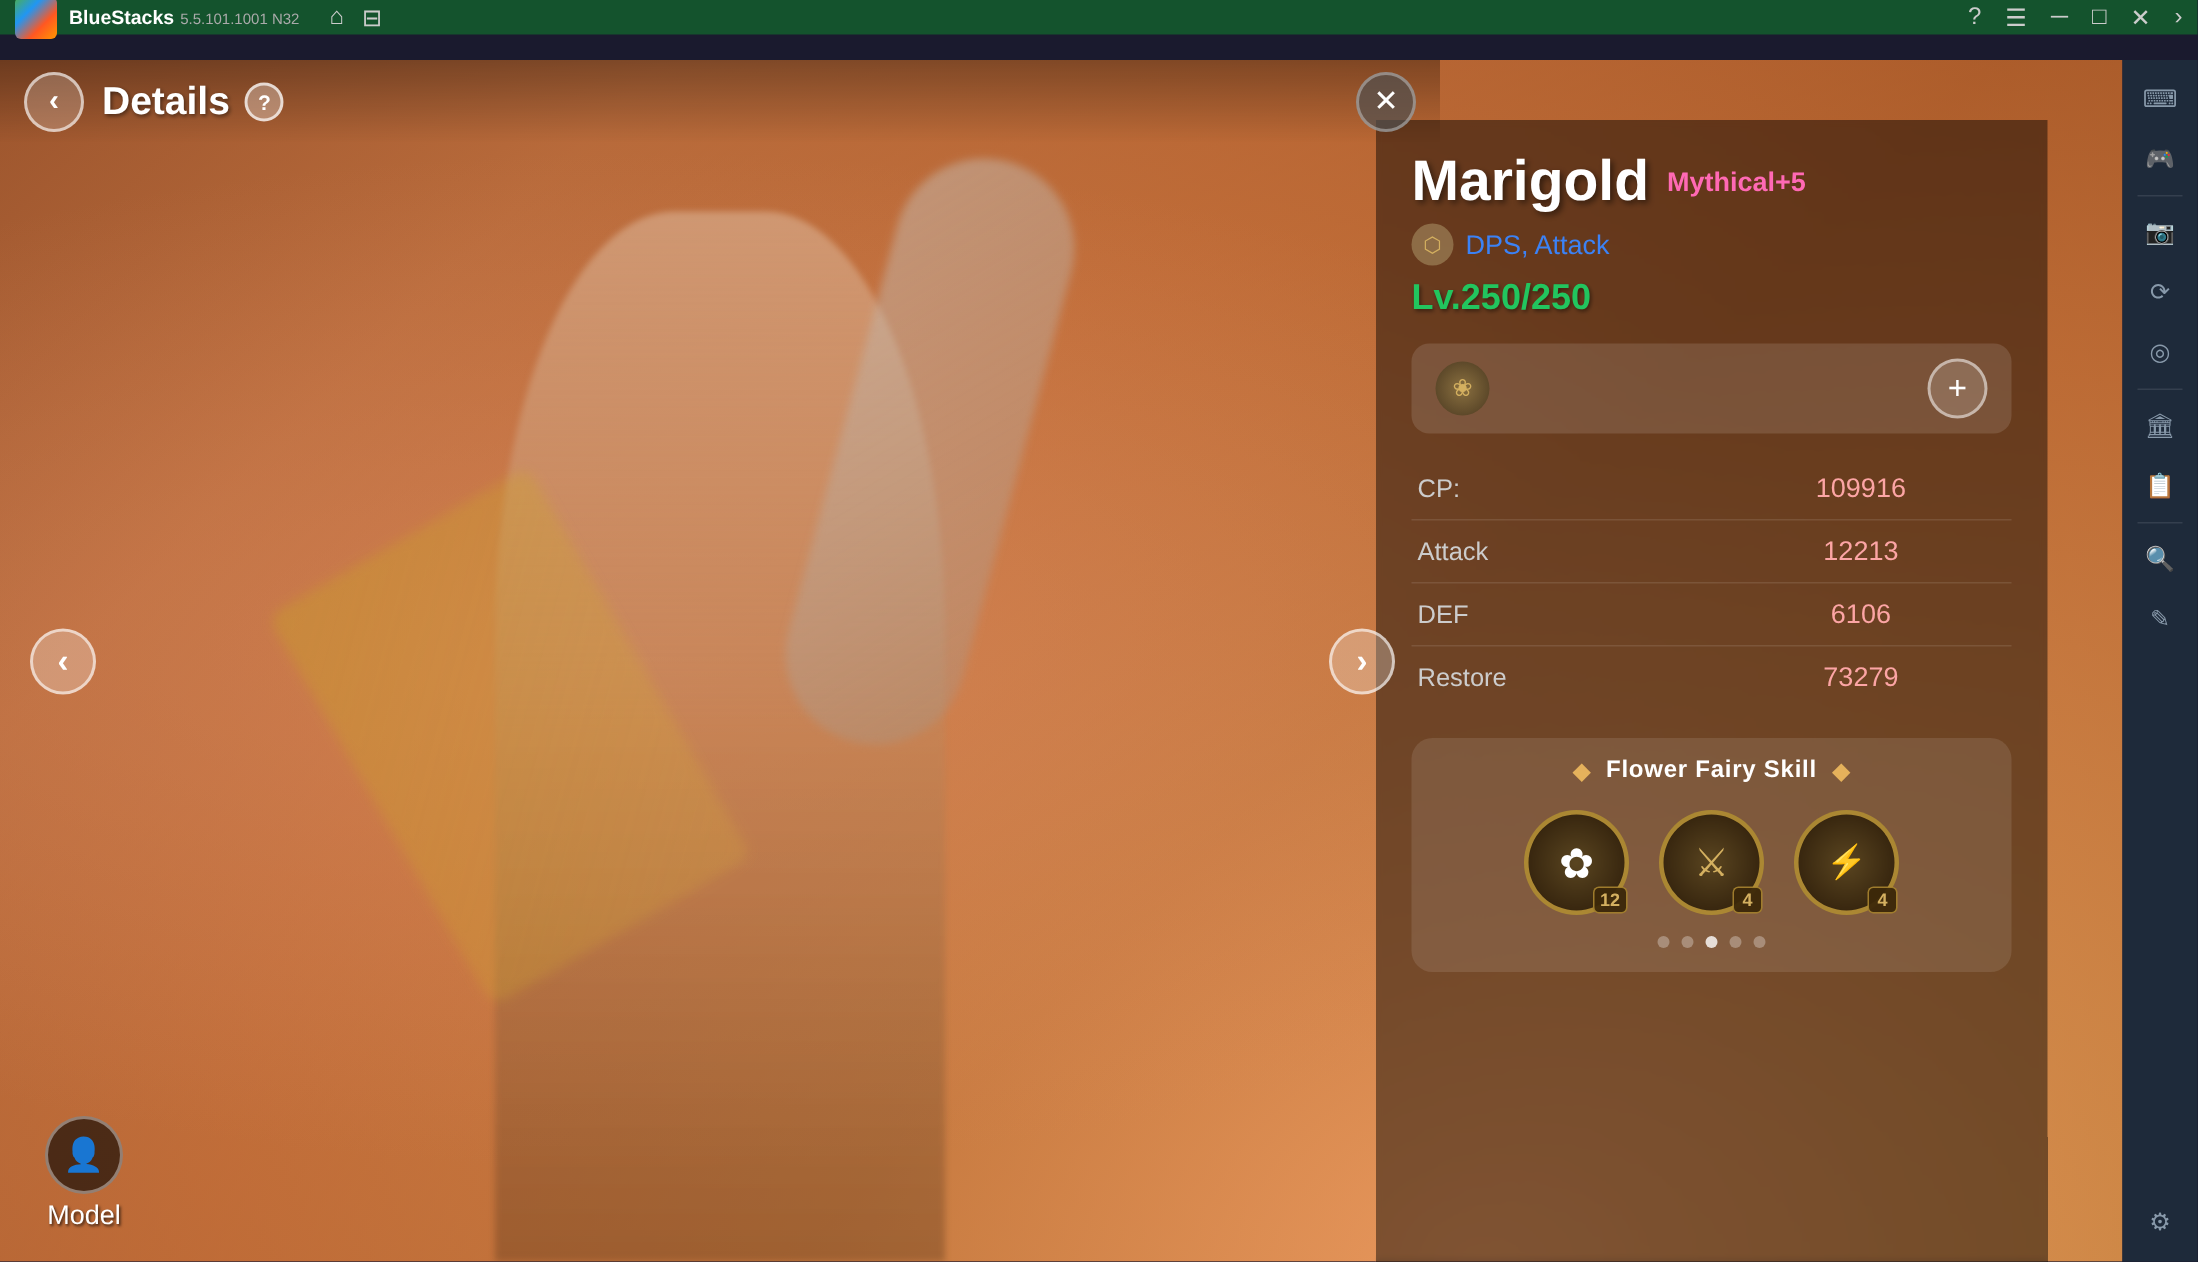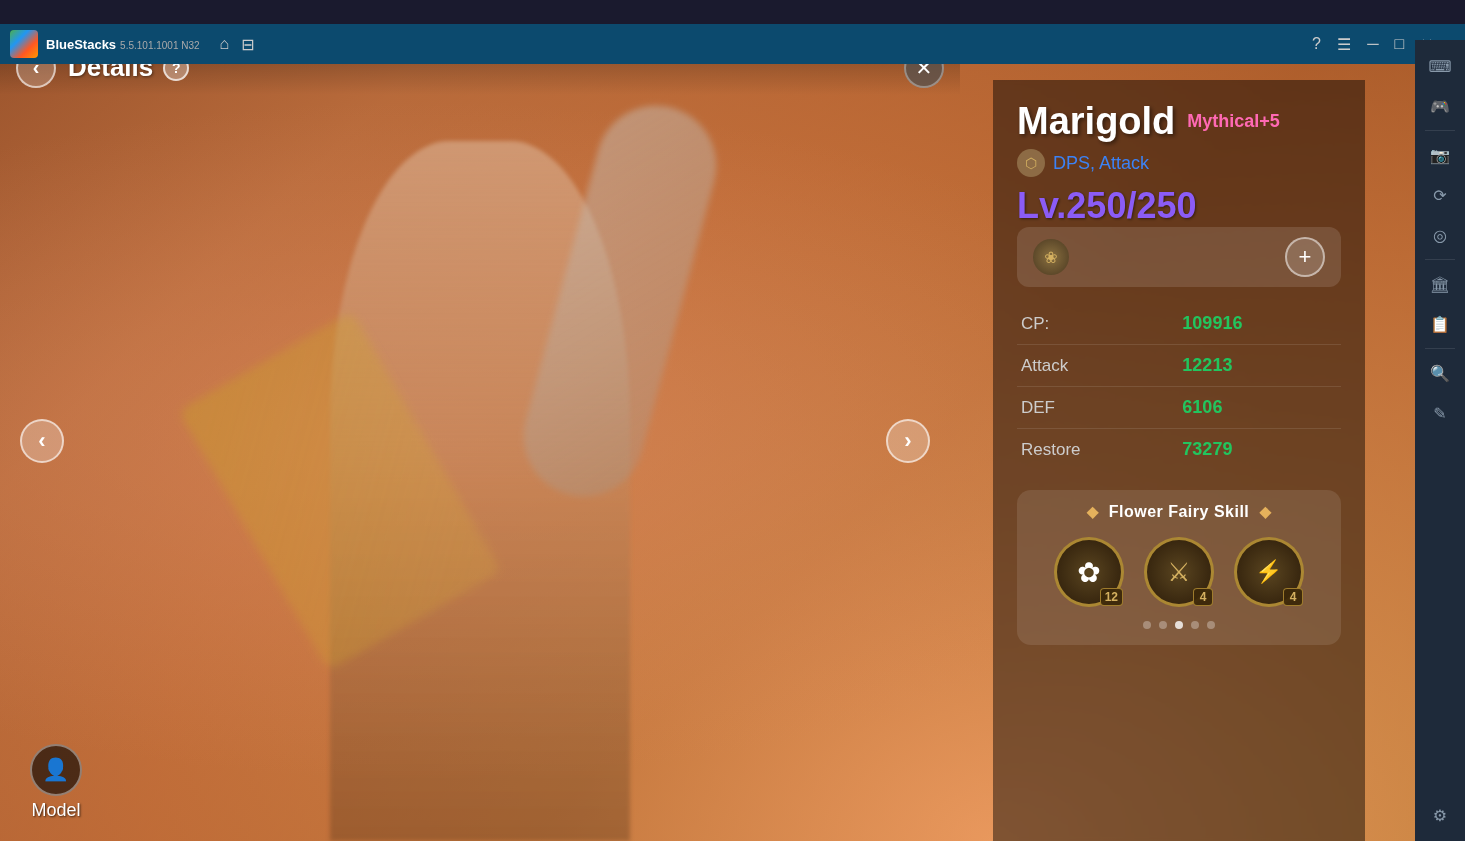--- a/index.html
+++ b/index.html
@@ -8,27 +8,26 @@
       height: 841px;
       overflow: hidden;
       font-family: Arial, sans-serif;
       background: #1a1a2e;
     }
 
     
     .title-bar {
       position: absolute;
       top: 0; left: 0; right: 0;
-      height: 40px;
-      background: #0c4a6e;
+      height: 23px;
+      background: #14532d;
       display: flex;
       align-items: center;
       padding: 0 10px;
       z-index: 100;
-      margin-top: 24px;
     }
     .title-bar-logo {
       width: 28px;
       height: 28px;
       margin-right: 8px;
     }
     .title-bar-app-name {
       color: white;
       font-size: 13px;
       font-weight: bold;
@@ -205,21 +204,21 @@
       font-size: 18px;
       margin-top: 4px;
       text-shadow: 1px 1px 2px rgba(0,0,0,0.7);
     }
 
     
     .right-panel {
       position: absolute;
       right: 50px;
       top: 40px;
-      width: 372px;
+      width: 448px;
       bottom: 0;
       background: rgba(0,0,0,0.45);
       backdrop-filter: blur(2px);
       padding: 20px 24px;
       overflow-y: auto;
     }
 
     
     .char-name-row {
       display: flex;
@@ -256,23 +255,24 @@
       justify-content: center;
       font-size: 14px;
     }
     .type-text {
       color: #3b82f6;
       font-size: 18px;
     }
 
     
     .level-text {
-      color: #8b5cf6;
-      font-size: 36px;
-      font-weight: bold;
+      color: #22c55e;
+      font-size: 24px;
+      font-weight: bold;
+      margin-bottom: 16px;
       text-shadow: 1px 1px 3px rgba(0,0,0,0.5);
     }
 
     
     .skill-bar {
       background: rgba(255,255,255,0.12);
       border-radius: 12px;
       padding: 10px 16px;
       display: flex;
       align-items: center;
@@ -316,24 +316,24 @@
     .stats-table tr:last-child { border-bottom: none; }
     .stats-table td {
       padding: 10px 4px;
       color: #ddd;
       font-size: 17px;
     }
     .stats-table td:first-child {
       color: #ccc;
     }
     .stats-table td:last-child {
-      text-align: left;
-      color: #22c55e;
+      text-align: center;
+      color: #fca5a5;
       font-size: 18px;
-      font-weight: bold;
+      font-weight: normal;
     }
 
     
     .skill-section {
       background: rgba(255,255,255,0.1);
       border-radius: 14px;
       padding: 12px 16px 16px;
     }
     .skill-section-header {
       display: flex;

